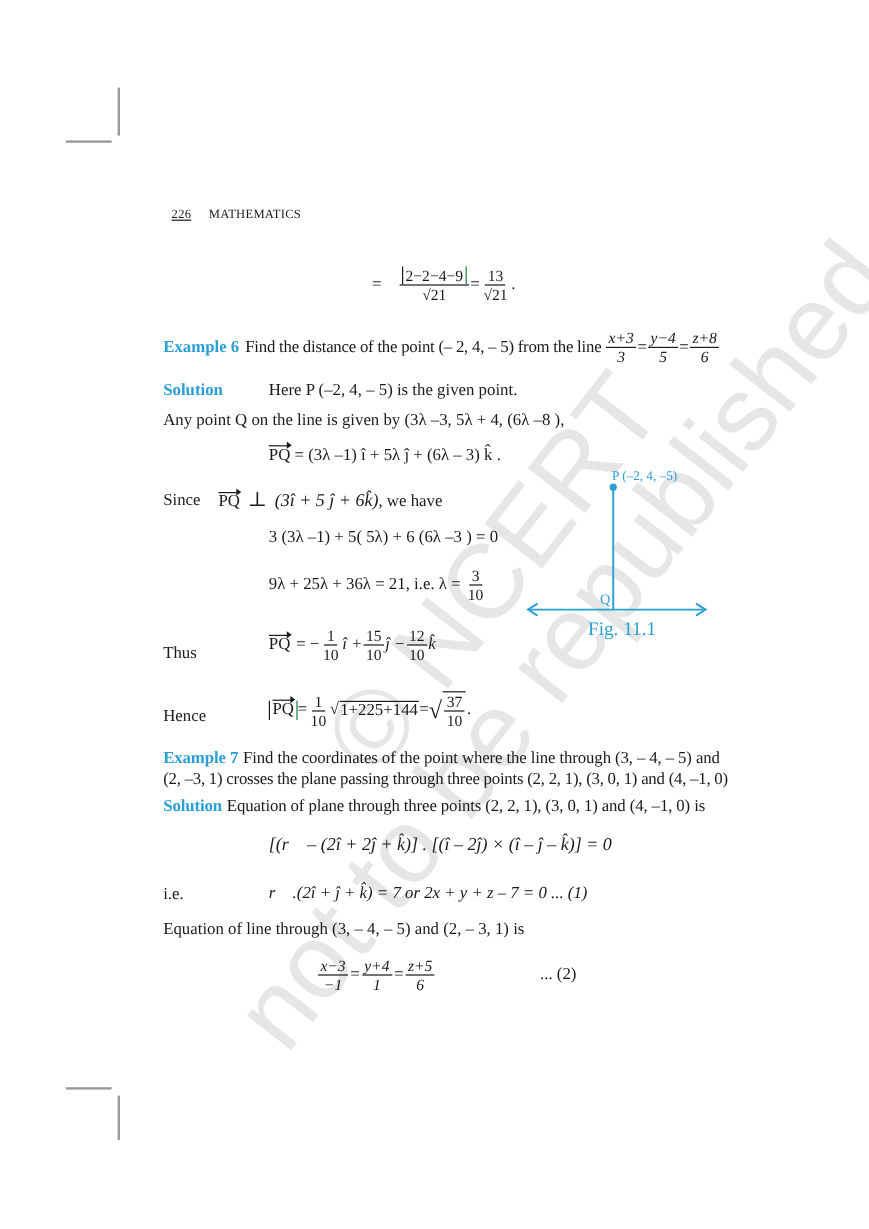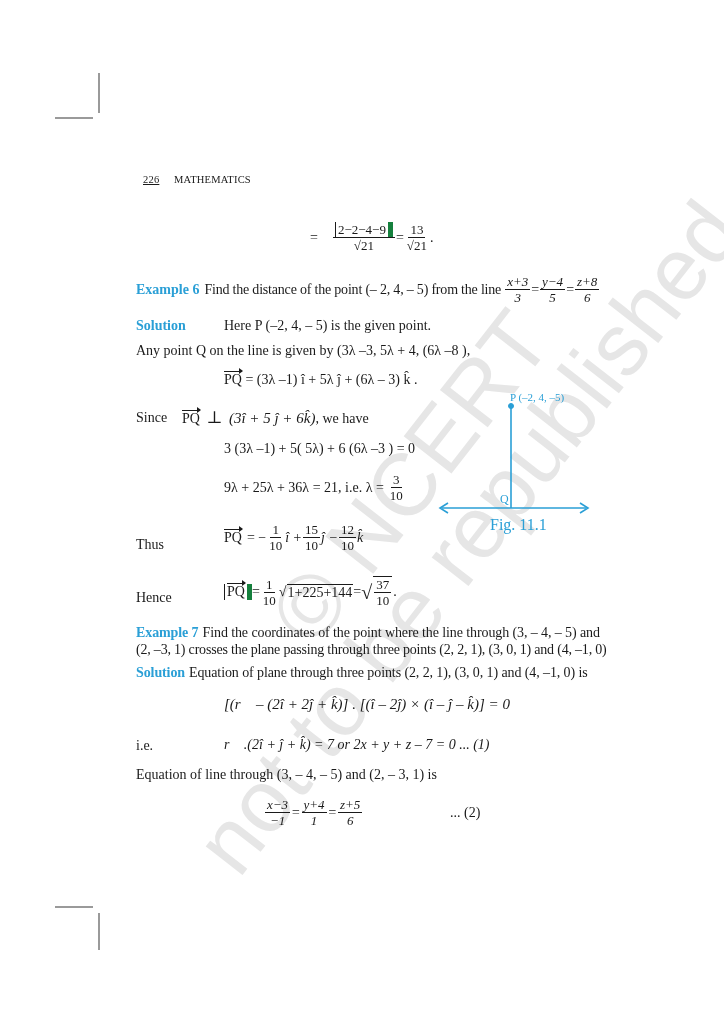--- a/index.html
+++ b/index.html
@@ -13,21 +13,21 @@
   .blue { color:#2a9fd6; font-weight:bold; }
   .it { font-style:italic; }
   .frac { display:inline-flex; flex-direction:column; align-items:center; vertical-align:middle; margin:0 1px; }
   .frac .num { border-bottom:1px solid #1a1a1a; padding:0 2px; line-height:15px; font-size:13px; }
   .frac .den { padding:0 2px; line-height:15px; font-size:13px; }
   .sqrt { border-top:1px solid #1a1a1a; padding:0 1px; }
   .vec { position:relative; display:inline-block; }
   .vec::before { content:""; position:absolute; left:0; right:0; top:-1px; border-top:1px solid #1a1a1a; }
   .vec::after { content:""; position:absolute; right:-1px; top:-4px; border-left:4px solid #1a1a1a;
                 border-top:3px solid transparent; border-bottom:3px solid transparent; }
-  .abs-bar { display:inline-block; border-left:1px solid #1a1a1a; border-right:5px solid #15803d; padding:0 2px; }
+  .abs-bar { display:inline-block; border-left:1px solid #1a1a1a; border-right:1px solid #15803d; padding:0 2px; }
   .watermark { position:absolute; color:#e6e6e6; font-family:"Liberation Sans", "DejaVu Sans", sans-serif;
                font-size:88px; transform-origin:left top; white-space:nowrap; pointer-events:none; z-index:0; }
   .content { position:absolute; left:0; top:0; width:724px; height:1024px; z-index:1; }
   .fig-label { color:#2a9fd6; font-size:11px; }
 </style>
 </head>
 <body>
 
 <div class="watermark" style="left:250px; top:600px; transform:rotate(-52deg);">© NCERT</div>
 <div class="watermark" style="left:175px; top:830px; transform:rotate(-52deg);">not to be republished</div>

